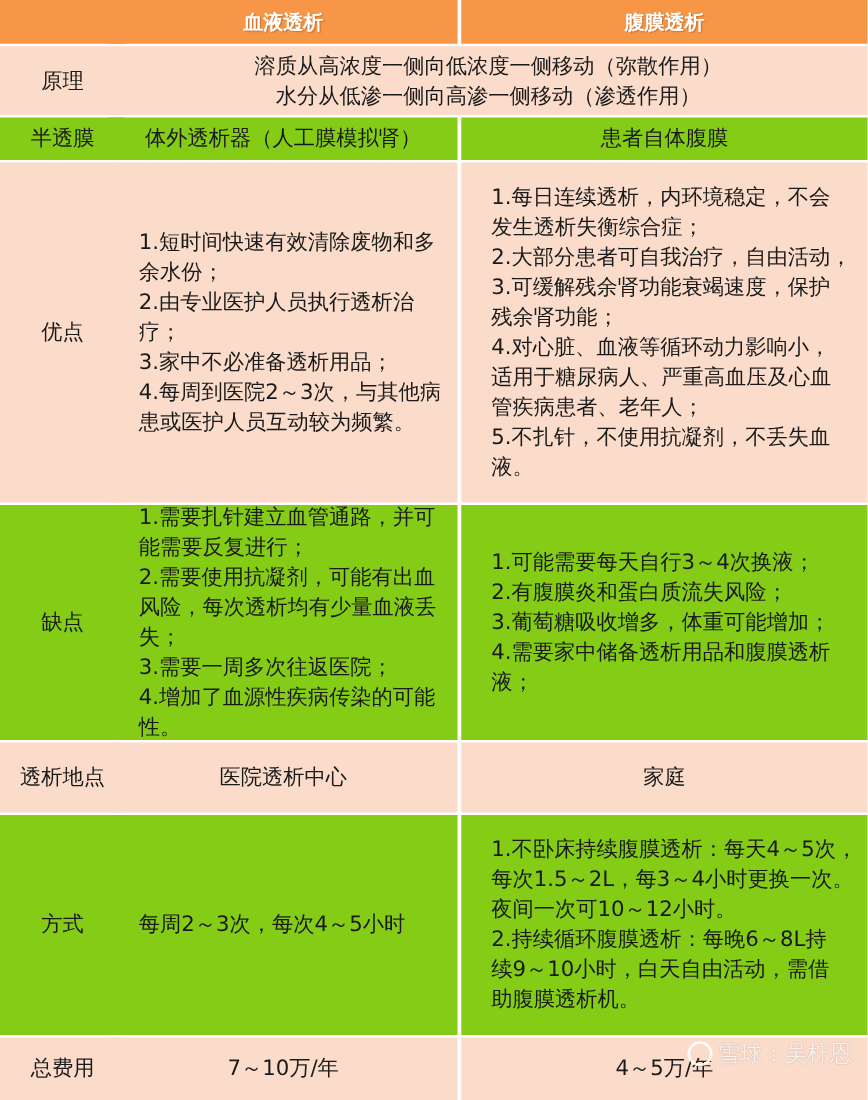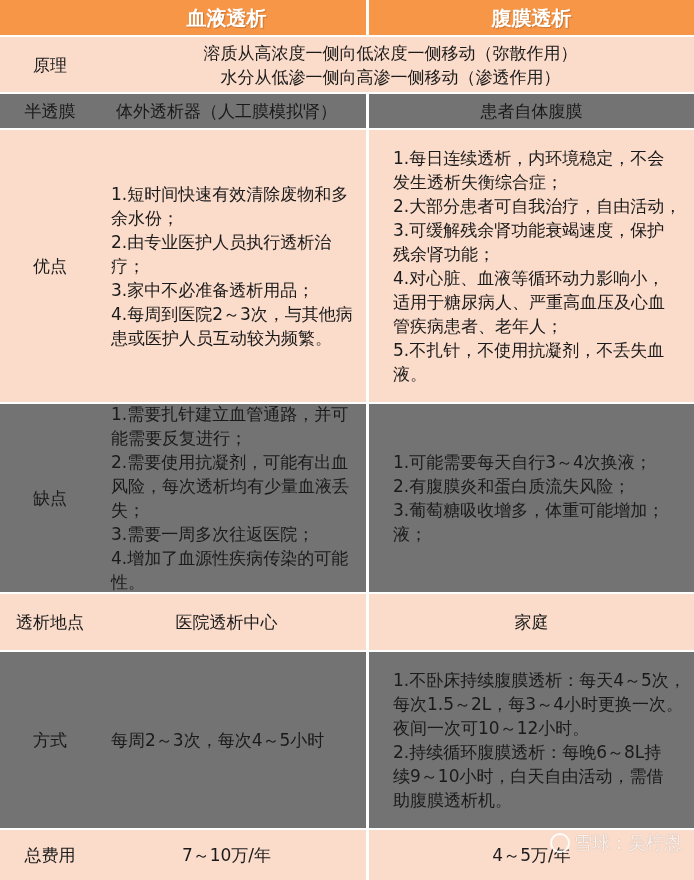--- a/index.html
+++ b/index.html
@@ -33,25 +33,25 @@
       align-items: center;
       font-size: 17px;
       line-height: 24px;
     }
     .c1 { position: absolute; left: 0; width: 100px; justify-content: center; text-align: center; }
     .c2 { position: absolute; left: 87px; width: 279px; }
     .c3 { position: absolute; left: 369px; width: 325px; }
     .span23 { position: absolute; left: 87px; width: 607px; justify-content: center; text-align: center; }
 
     
-    .row.header .cell { background: #f79646; color: #ffffff; font-weight: bold; font-size: 20px; justify-content: center; text-shadow: 1px 1px 1px rgba(120,60,20,0.35); }
+    .row.header .cell { background: #f79646; color: #ffffff; font-weight: bold; font-size: 16px; justify-content: center; text-shadow: 1px 1px 1px rgba(120,60,20,0.35); }
 
     
     .row.dark .cell { background: #fbdccb; }
-    .row.light .cell { background: #737373; }
+    .row.light .cell { background: #84cc16; }
 
     .center { justify-content: center; text-align: center; }
     .pad { padding: 0 6px 0 24px; }
     .multi { flex-direction: column; align-items: flex-start; justify-content: center; }
     .multi span { display: block; }
     .c1-two { flex-direction: row; line-height: 22px; }
     .c1-two span { display: block; }
 
     .watermark {
       position: absolute;
@@ -132,20 +132,21 @@
       <span>风险，每次透析均有少量血液丢</span>
       <span>失；</span>
       <span>3.需要一周多次往返医院；</span>
       <span>4.增加了血源性疾病传染的可能</span>
       <span>性。</span>
     </div>
     <div class="cell c3 pad multi">
       <span>1.可能需要每天自行3～4次换液；</span>
       <span>2.有腹膜炎和蛋白质流失风险；</span>
       <span>3.葡萄糖吸收增多，体重可能增加；</span>
+      <span>4.需要家中储备透析用品和腹膜透析</span>
       <span>液；</span>
     </div>
   </div>
 
   <div class="row dark" style="top:594px;height:56px;">
     <div class="cell c1 c1-two">
       <span>透析地</span>
       <span>点</span>
     </div>
     <div class="cell c2 center">医院透析中心</div>

